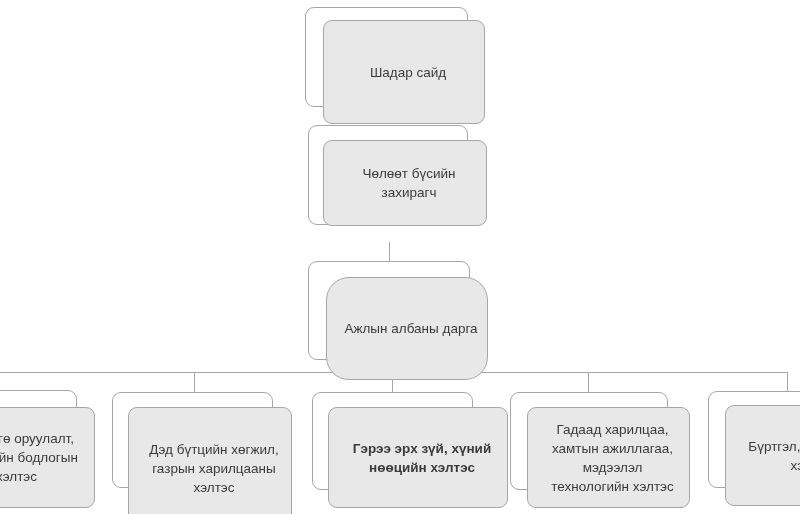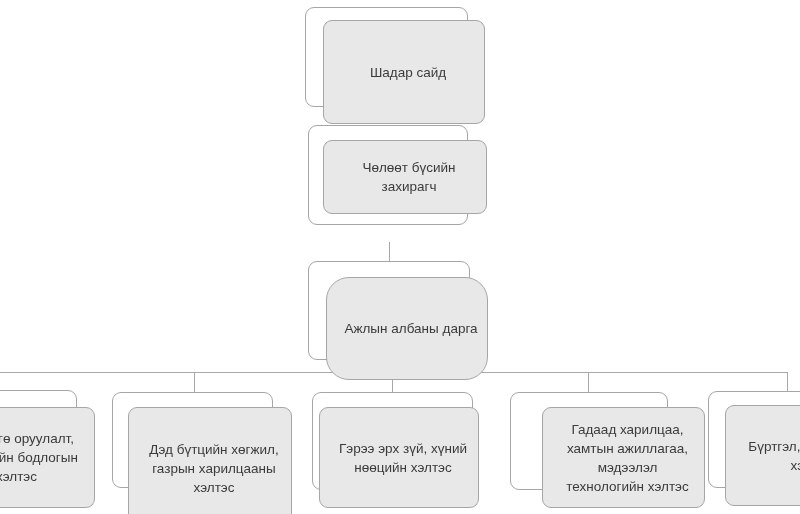--- a/index.html
+++ b/index.html
@@ -42,31 +42,31 @@
     text-align: center;
     white-space: pre;
     font-size: 13.5px;
     line-height: 19px;
     color: var(--text, #3b3b3b);
   }
 
   .n0b { left: 305px; top: 7px;   width: 163px; height: 100px; }
   .n0f { left: 323px; top: 20px;  width: 162px; height: 104px; }
   .n1b { left: 308px; top: 125px; width: 160px; height: 100px; }
-  .n1f { left: 323px; top: 140px; width: 164px; height: 74px; }
+  .n1f { left: 323px; top: 140px; width: 164px; height: 86px; }
   .n2b { left: 308px; top: 261px; width: 162px; height: 99px;  }
   .n2f { left: 326px; top: 277px; width: 162px; height: 103px; border-radius: 23px; }
   .n3b { left: -85px; top: 390px; width: 162px; height: 98px;  }
   .n3f { left: -70px; top: 407px; width: 165px; height: 101px; }
   .n4b { left: 112px; top: 392px; width: 161px; height: 96px;  }
   .n4f { left: 128px; top: 407px; width: 164px; height: 122px; }
   .n5b { left: 312px; top: 392px; width: 161px; height: 98px;  }
-  .n5f { left: 319px; top: 407px; width: 160px; height: 101px; }
+  .n5f { left: 328px; top: 407px; width: 180px; height: 101px; font-weight: bold; }
   .n6b { left: 510px; top: 392px; width: 158px; height: 98px;  }
-  .n6f { left: 527px; top: 407px; width: 163px; height: 101px; margin-left: 15px; }
+  .n6f { left: 527px; top: 407px; width: 163px; height: 101px; }
   .n7b { left: 708px; top: 391px; width: 161px; height: 97px;  }
   .n7f { left: 725px; top: 405px; width: 164px; height: 101px; }
 </style>
 </head>
 <body>
 
 <div class="canvas">
 
   <div class="conn c-rail"></div>
   <div class="conn c-l2l3"></div>

